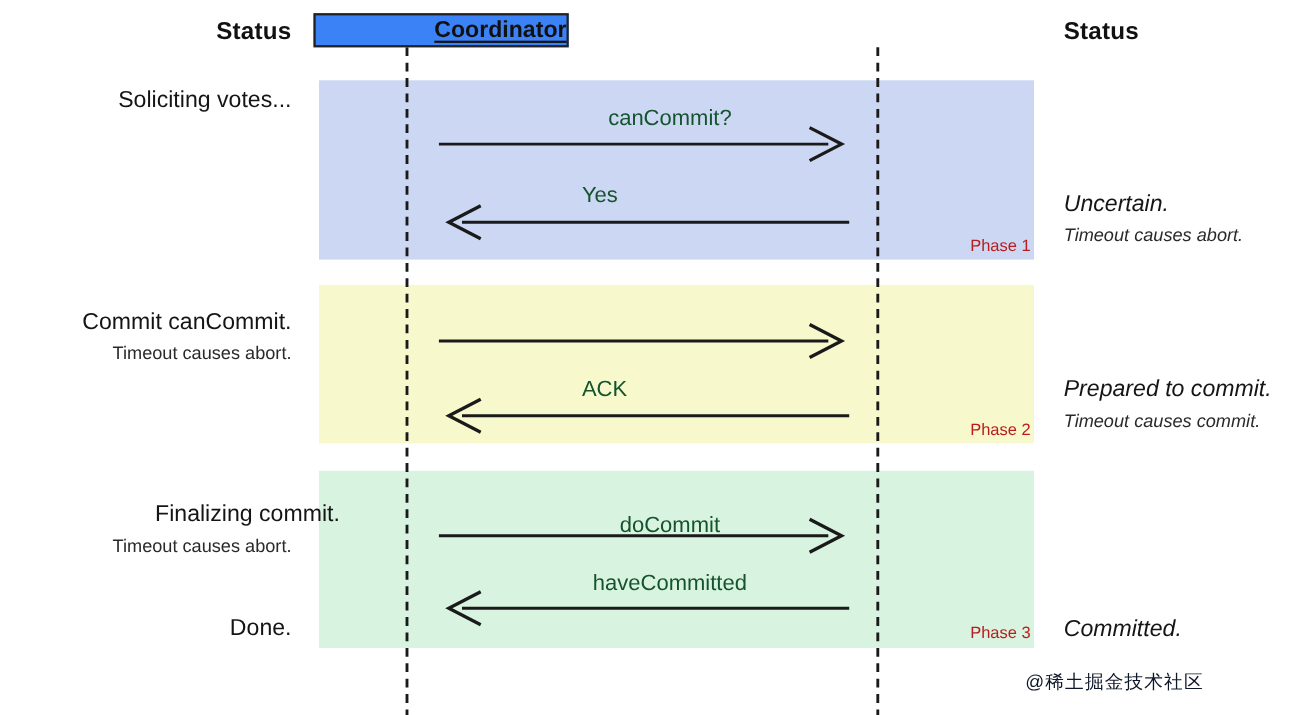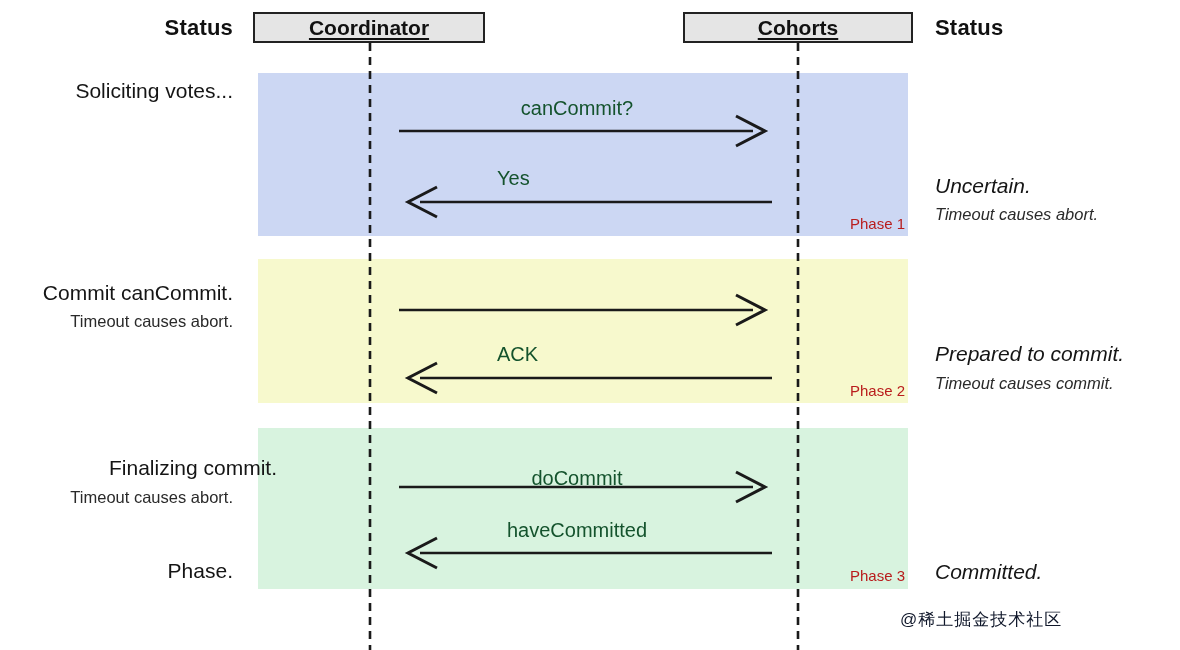--- a/index.html
+++ b/index.html
@@ -8,36 +8,36 @@
     background: #ffffff;
     color: #1a1a1a;
   }
   .page {
     position: relative;
     width: 1180px;
     height: 650px;
     background: #ffffff;
     overflow: hidden;
   }
-  .abs { position: absolute; }
+  .abs { position: absolute; margin-left: 32px; }
 
   
   .status-header {
     font-weight: bold;
     font-size: 22px;
     letter-spacing: 0.2px;
     color: #111;
   }
   .actor-box {
     box-sizing: border-box;
     border: 2.5px solid #222;
-    background: #e5e5e5;
+    background: #3b82f6;
     display: flex;
     align-items: center;
-    justify-content: center;
+    justify-content: flex-end;
     z-index: 6;
   }
   .actor-label {
     font-weight: bold;
     font-size: 21px;
     color: #111;
     text-decoration: underline;
     text-underline-offset: 3px;
     text-decoration-thickness: 2px;
   }
@@ -96,23 +96,20 @@
     <line x1="772" y1="553" x2="420" y2="553" stroke="#1a1a1a" stroke-width="2.6"></line>
     <polyline points="437,538 408,553 437,568" fill="none" stroke="#1a1a1a" stroke-width="3"></polyline>
   </svg>
 
   <div class="abs status-header left-col" style="top:15px;">Status</div>
 
   <div class="abs actor-box" style="left:253px; top:12px; width:232px; height:31px;">
     <span class="actor-label">Coordinator</span>
   </div>
 
-  <div class="abs actor-box" style="left:683px; top:12px; width:230px; height:31px;">
-    <span class="actor-label">Cohorts</span>
-  </div>
 
   <div class="abs status-header" style="left:935px; top:15px;">Status</div>
 
   <div class="abs side-label left-col" style="top:79px;">Soliciting votes...</div>
 
   <div class="abs msg-label msg-center" style="top:97px;">canCommit?</div>
   <div class="abs msg-label" style="left:497px; top:167px;">Yes</div>
 
   <div class="abs side-label right-col" style="top:174px;">Uncertain.</div>
   <div class="abs side-sub right-col" style="top:205px;">Timeout causes abort.</div>
@@ -128,20 +125,20 @@
   <div class="abs side-sub right-col" style="top:374px;">Timeout causes commit.</div>
 
   <div class="abs phase-label" style="top:382px;">Phase 2</div>
 
   <div class="abs side-label left-col" style="top:456px;padding-left:44px;">Finalizing commit.</div>
   <div class="abs side-sub left-col" style="top:488px;">Timeout causes abort.</div>
 
   <div class="abs msg-label msg-center" style="top:467px;">doCommit</div>
   <div class="abs msg-label msg-center" style="top:519px;">haveCommitted</div>
 
-  <div class="abs side-label left-col" style="top:559px;">Phase.</div>
+  <div class="abs side-label left-col" style="top:559px;">Done.</div>
   <div class="abs side-label right-col" style="top:560px;">Committed.</div>
 
   <div class="abs phase-label" style="top:567px;">Phase 3</div>
 
   <div class="abs watermark" style="top:608px;">@稀土掘金技术社区</div>
 
 </div>
 
 </body></html>

